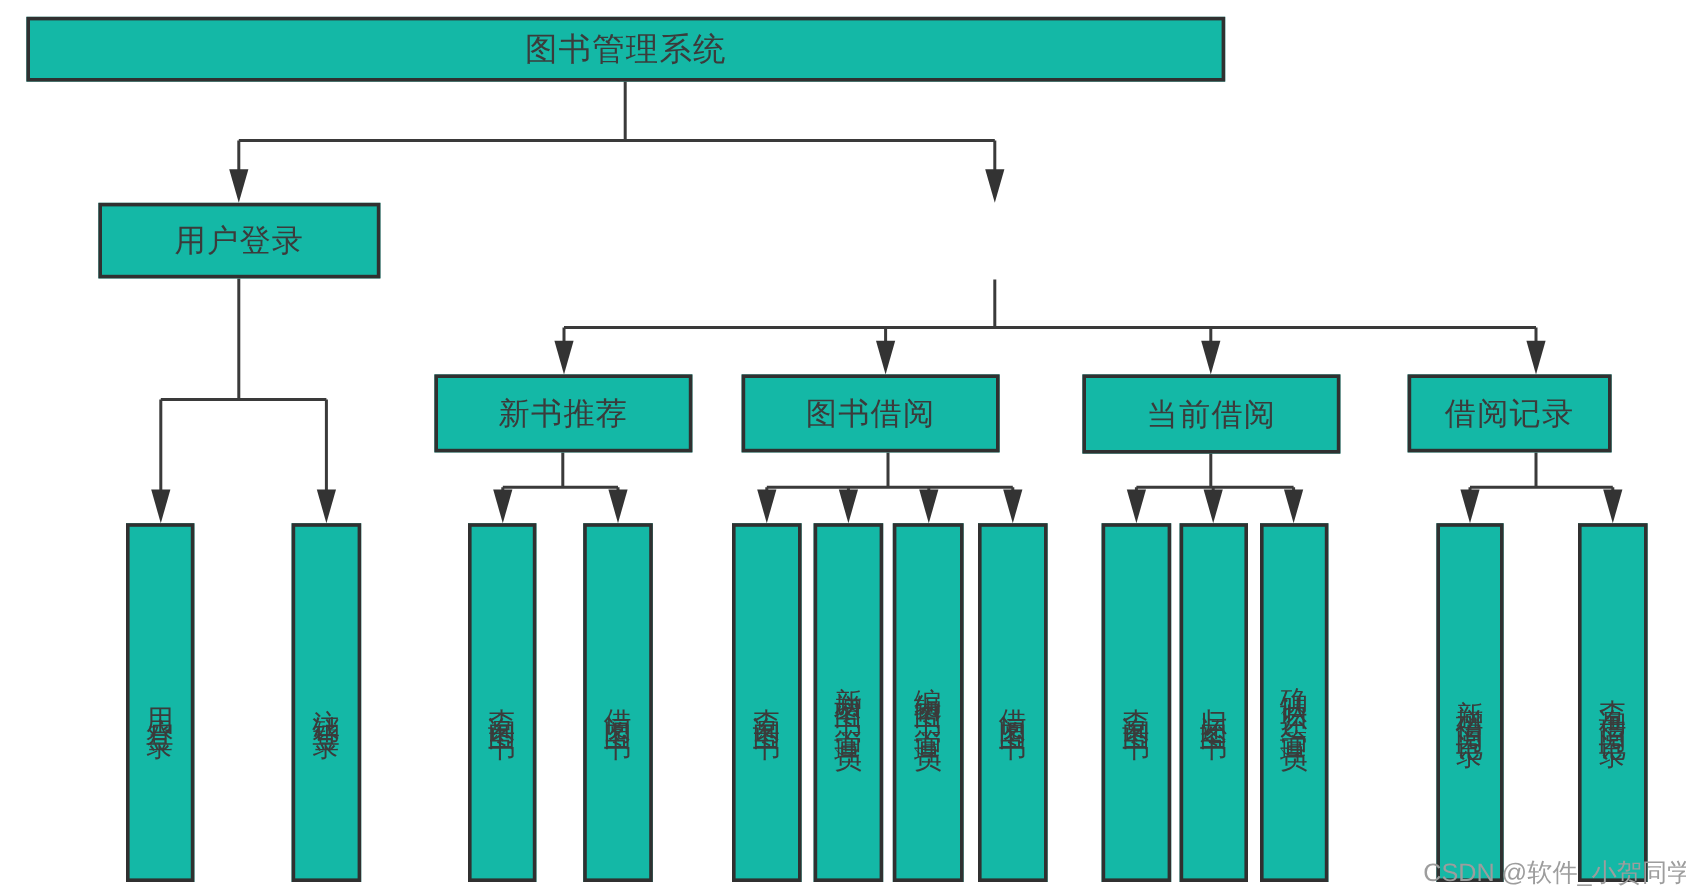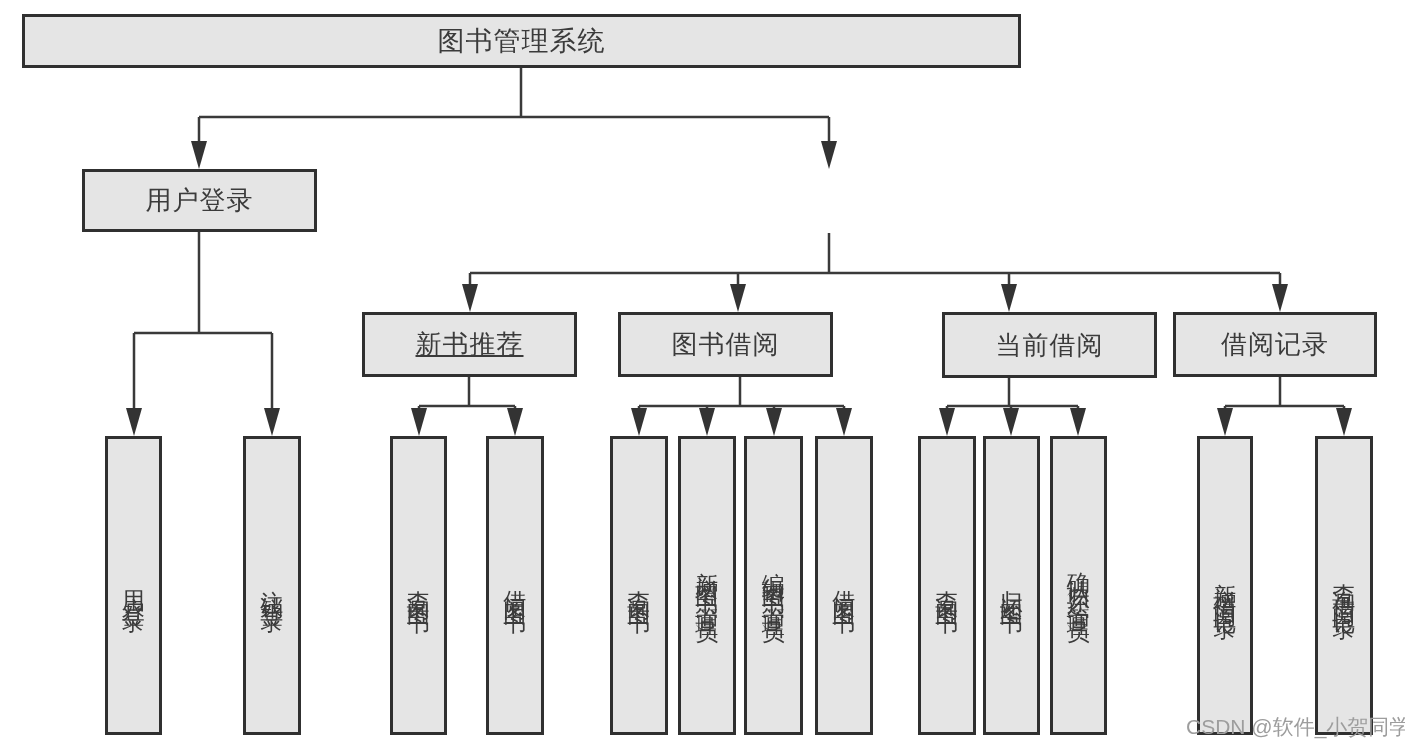--- a/index.html
+++ b/index.html
@@ -13,21 +13,21 @@
   }
   #connectors {
     position: absolute;
     left: 0; top: 0;
     width: 1405px; height: 747px;
     z-index: 0;
   }
   .box {
     position: absolute;
     box-sizing: border-box;
-    background: #e5e5e5;
+    background: #14b8a6;
     border: 3px solid #303030;
     color: #3b3b3b;
     display: flex;
     align-items: center;
     justify-content: center;
     z-index: 1;
     text-align: center;
   }
   .hbox {
     font-size: 26px;
@@ -94,24 +94,24 @@
       <polygon points="1070,408 1086,408 1078,436"></polygon>
       <polygon points="1217,408 1233,408 1225,436"></polygon>
       <polygon points="1336,408 1352,408 1344,436"></polygon>
     </g>
   </svg>
 
   <div class="box hbox rootbox" style="left:22px; top:14px; width:999px; height:54px;">图书管理系统</div>
 
   <div class="box hbox" style="left:82px; top:169px; width:235px; height:63px;">用户登录</div>
 
-  <div class="box hbox" style="left:362px; top:312px; width:215px; height:65px;text-decoration:underline;">新书推荐</div>
+  <div class="box hbox" style="left:362px; top:312px; width:215px; height:65px;">新书推荐</div>
   <div class="box hbox" style="left:618px; top:312px; width:215px; height:65px;">图书借阅</div>
-  <div class="box hbox" style="left:902px; top:312px; width:215px; height:66px;margin-left:40px;">当前借阅</div>
-  <div class="box hbox" style="left:1173px; top:312px; width:204px; height:65px;">借阅记录</div>
+  <div class="box hbox" style="left:902px; top:312px; width:215px; height:66px;">当前借阅</div>
+  <div class="box hbox" style="left:1173px; top:312px; width:170px; height:65px;">借阅记录</div>
 
   <div class="box vbox" style="left:105px; top:436px; width:57px; height:299px;">用户登录</div>
   <div class="box vbox" style="left:243px; top:436px; width:58px; height:299px;">注销登录</div>
 
   <div class="box vbox" style="left:390px; top:436px; width:57px; height:299px;">查询图书</div>
   <div class="box vbox" style="left:486px; top:436px; width:58px; height:299px;">借阅图书</div>
 
   <div class="box vbox" style="left:610px; top:436px; width:58px; height:299px;">查询图书</div>
   <div class="box vbox" style="left:678px; top:436px; width:58px; height:299px;">新增图书（管理员）</div>
   <div class="box vbox" style="left:744px; top:436px; width:59px; height:299px;">编辑图书（管理员）</div>

